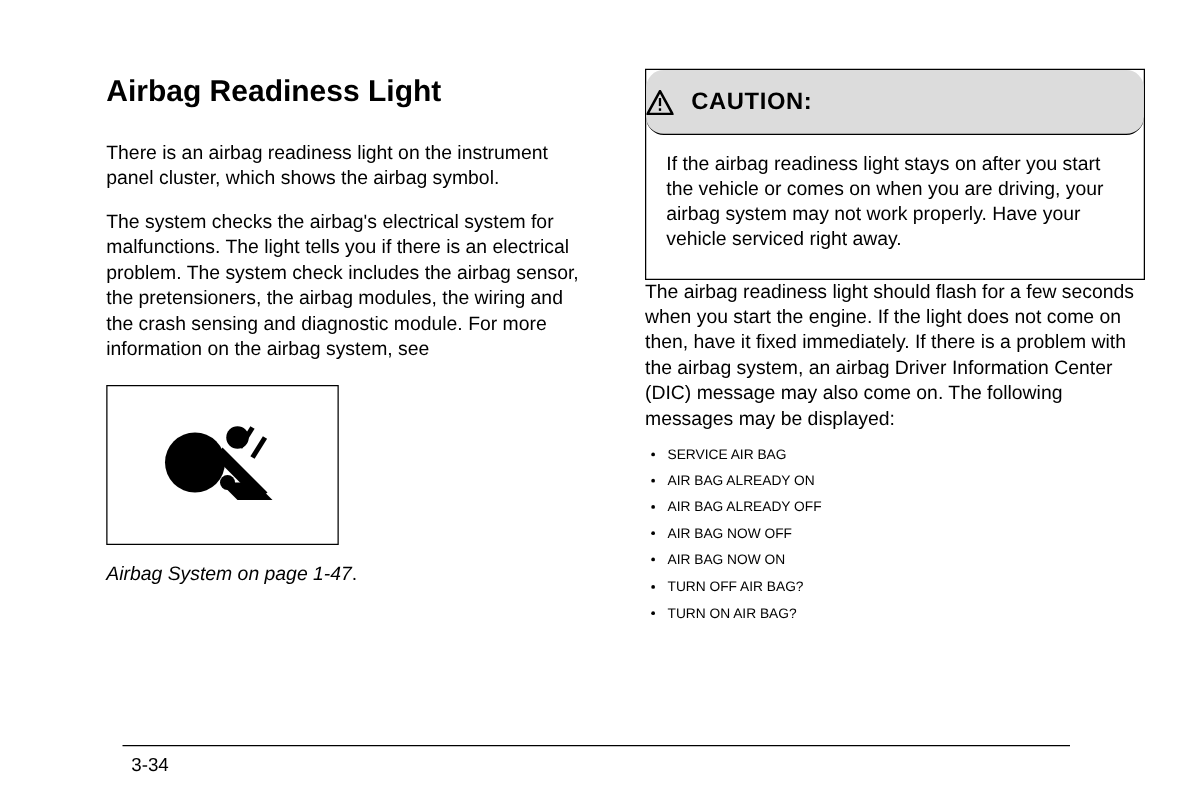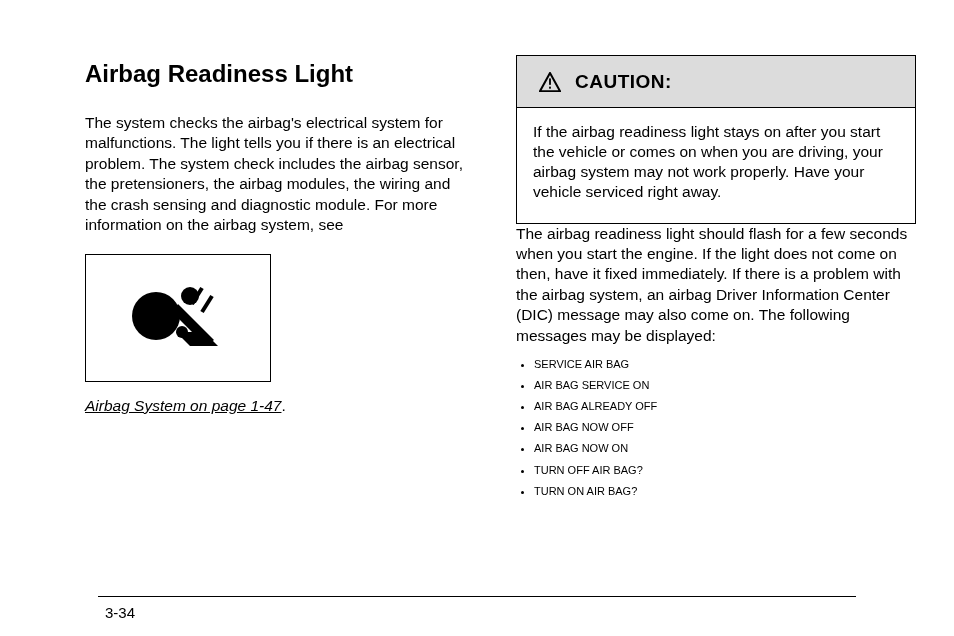--- a/index.html
+++ b/index.html
@@ -8,45 +8,46 @@
 
     
     .col-left { position: absolute; left: 85px; top: 60px; width: 380px; }
     .h1 { font-size: 24px; font-weight: bold; margin-bottom: 24px; line-height: 1.2; }
     .p { font-size: 15.5px; line-height: 1.32; margin-bottom: 14px; }
 
     .airbag-box { border: 1.5px solid #000; width: 186px; height: 128px; margin: 18px 0 14px 0; display: flex; align-items: center; justify-content: center; }
     .airbag-box svg { width: 120px; height: 80px; }
 
     .ref { font-size: 15.5px; line-height: 1.32; }
-    .ital { font-style: italic; text-decoration: underline; }
+    .ital { font-style: italic; }
 
     
     .col-right { position: absolute; left: 516px; top: 55px; width: 400px; }
     .caution-box { border: 1.5px solid #000; width: 400px; }
-    .caution-header { background: #dcdcdc; border-bottom: 1.5px solid #000; height: 52px; display: flex; align-items: center; padding-left: 22px; gap: 14px; }
+    .caution-header { background: #dcdcdc; border-bottom: 1.5px solid #000; height: 52px; display: flex; align-items: center; gap: 14px; border-radius: 14px; }
     .caution-header .tri { width: 22px; height: 20px; }
     .caution-header .lbl { font-size: 19px; font-weight: bold; letter-spacing: 0.5px; }
     .caution-body { padding: 14px 16px 20px 16px; font-size: 15.5px; line-height: 1.3; }
 
     .intro { font-size: 15.5px; line-height: 1.32; }
     .bullets { margin-top: 10px; padding-left: 18px; font-size: 11px; line-height: 1.55; }
     .bullets li { list-style: disc; margin-bottom: 4px; }
 
     .rule { position: absolute; left: 98px; right: 98px; top: 596px; border-top: 1.5px solid #000; }
     .page-num { position: absolute; left: 105px; top: 604px; font-size: 15px; }
   </style>
 </head>
 <body>
 
 <div class="page">
 
   <div class="col-left">
     <h1 class="h1">Airbag Readiness Light</h1>
 
+    <p class="p">There is an airbag readiness light on the instrument panel cluster, which shows the airbag symbol.</p>
 
     <p class="p">The system checks the airbag's electrical system for malfunctions. The light tells you if there is an electrical problem. The system check includes the airbag sensor, the pretensioners, the airbag modules, the wiring and the crash sensing and diagnostic module. For more information on the airbag system, see </p>
 
     <div class="airbag-box">
       <span>
         <svg viewBox="0 0 120 80">
 
           <circle cx="38" cy="40" r="24" fill="#000"></circle>
 
           <circle cx="72" cy="20" r="9" fill="#000"></circle>
@@ -80,21 +81,21 @@
         </span>
         <span class="lbl">CAUTION:</span>
       </div>
       <div class="caution-body">If the airbag readiness light stays on after you start the vehicle or comes on when you are driving, your airbag system may not work properly. Have your vehicle serviced right away.</div>
     </div>
 
     <p class="intro">The airbag readiness light should flash for a few seconds when you start the engine. If the light does not come on then, have it fixed immediately. If there is a problem with the airbag system, an airbag Driver Information Center (DIC) message may also come on. The following messages may be displayed:</p>
 
     <ul class="bullets">
       <li>SERVICE AIR BAG</li>
-      <li>AIR BAG SERVICE ON</li>
+      <li>AIR BAG ALREADY ON</li>
       <li>AIR BAG ALREADY OFF</li>
       <li>AIR BAG NOW OFF</li>
       <li>AIR BAG NOW ON</li>
       <li>TURN OFF AIR BAG?</li>
       <li>TURN ON AIR BAG?</li>
     </ul>
   </div>
 
   <div class="rule"></div>
   <div class="page-num">3-34</div>

